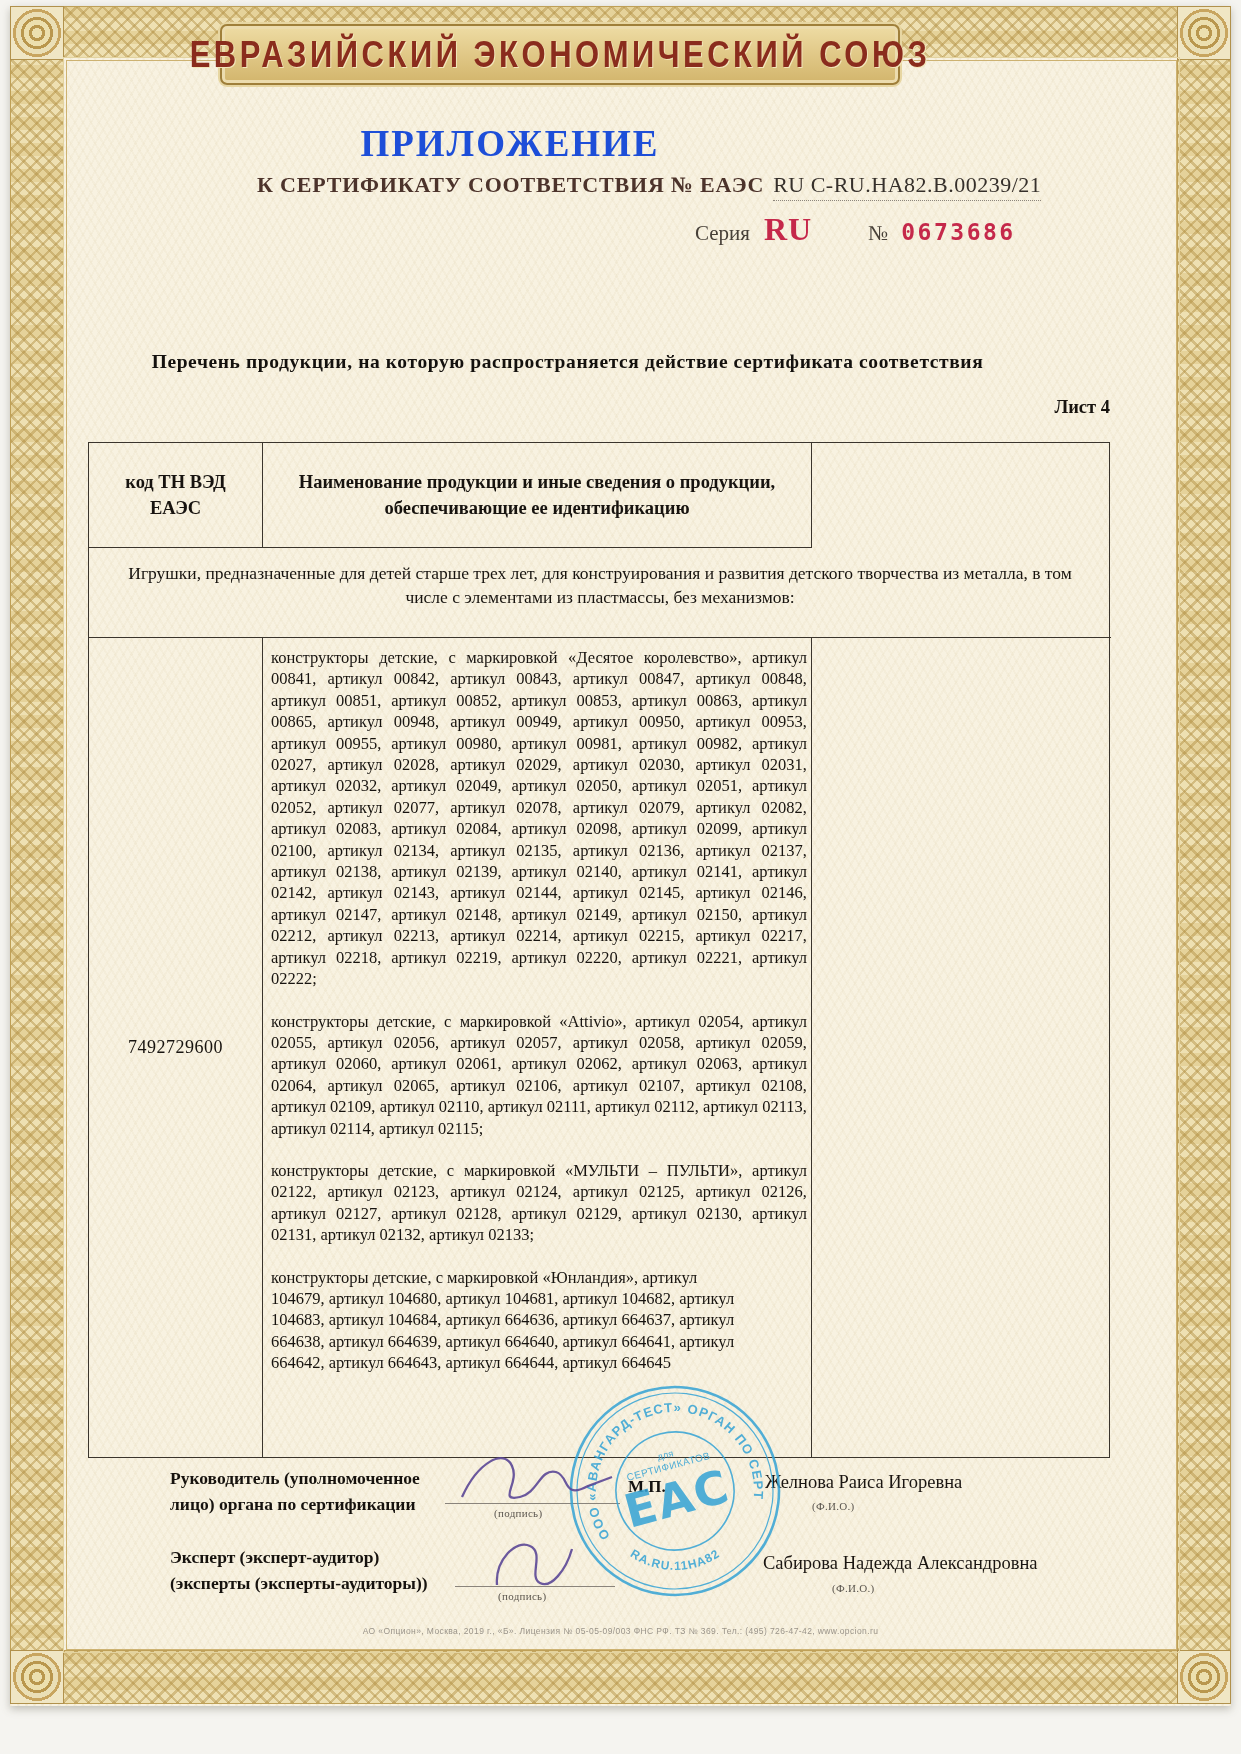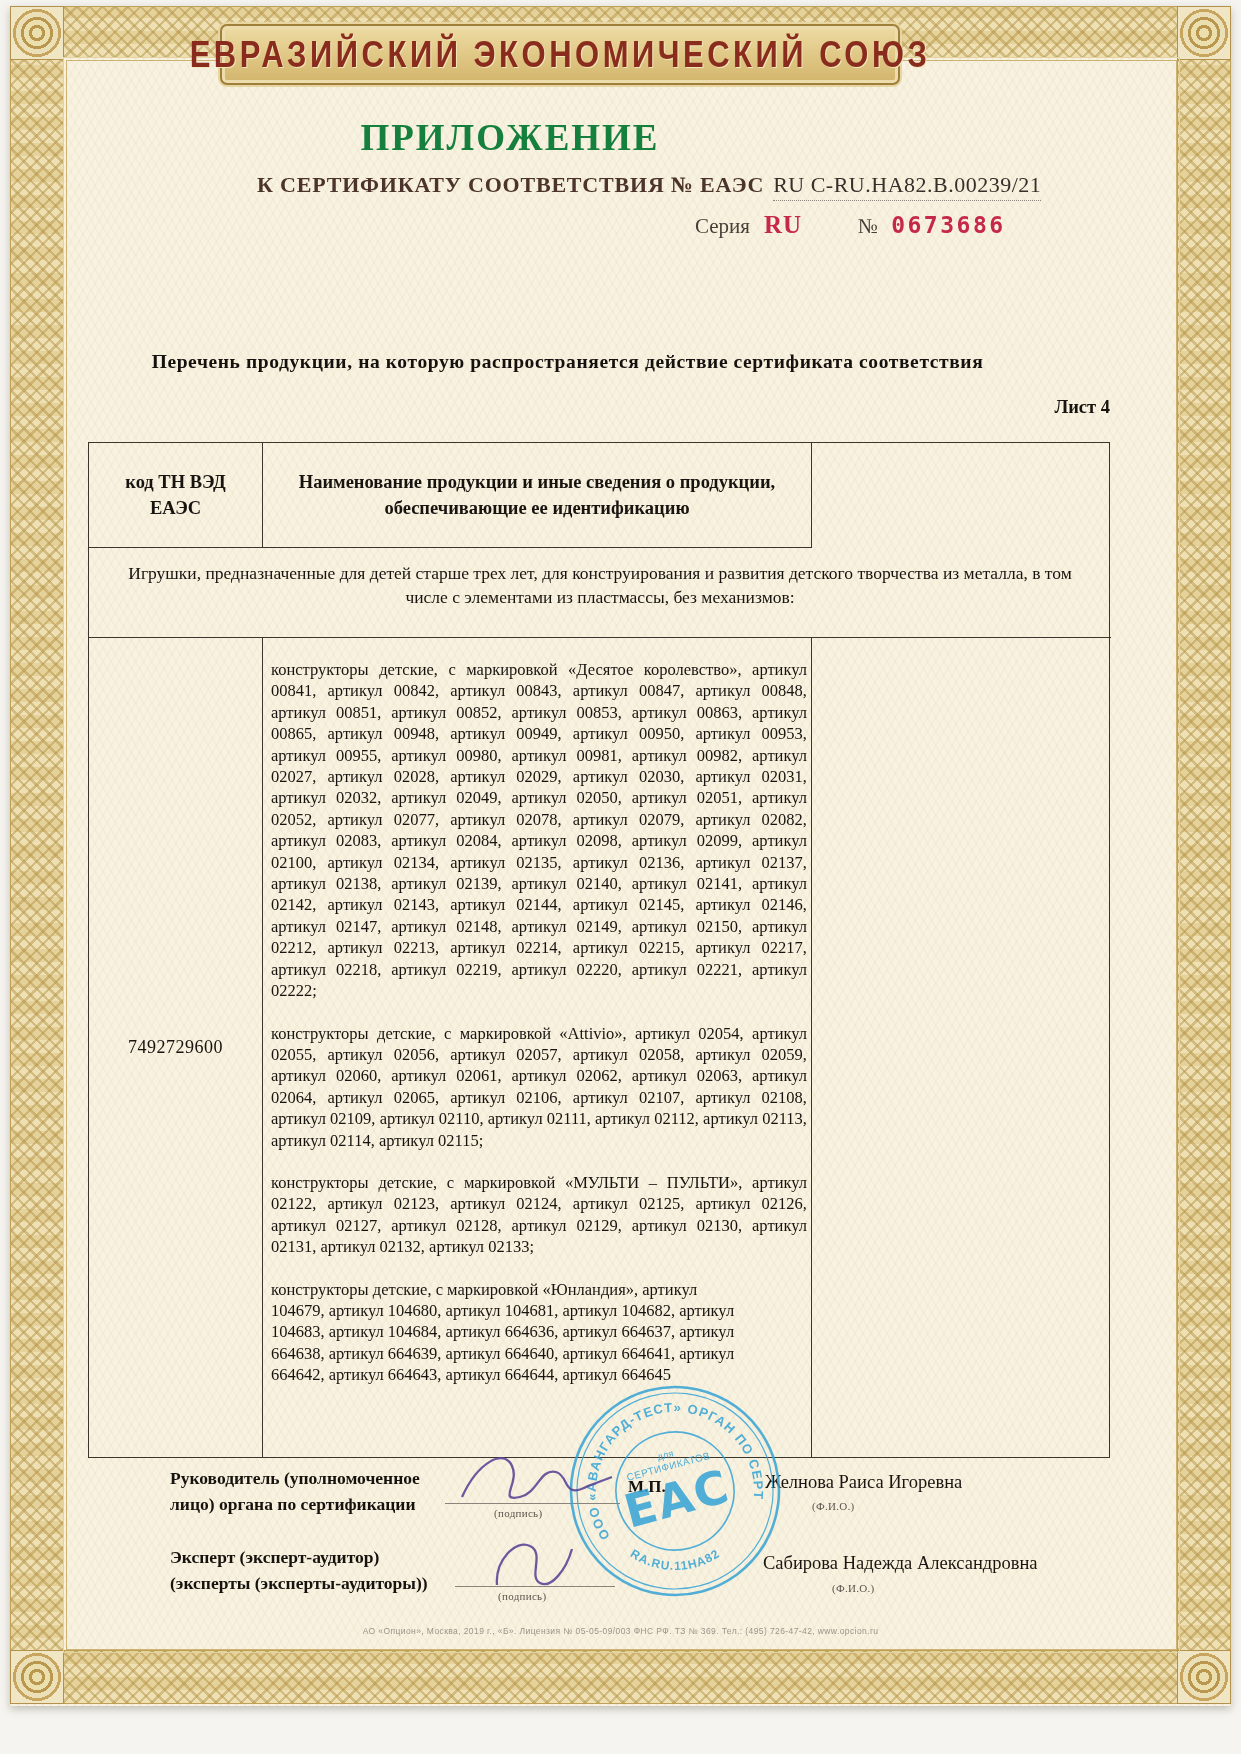--- a/index.html
+++ b/index.html
@@ -53,36 +53,36 @@
     display:flex;align-items:center;justify-content:center;z-index:3;
   }
   .banner-text{
     font-family:"Liberation Sans",sans-serif;font-weight:bold;
     font-size:31px;letter-spacing:3.5px;color:#8a2c1d;
     transform:scaleY(1.18);white-space:nowrap;
     text-shadow:1px 1px 0 #f2e6ba;
   }
   
   .doc-title{
-    position:absolute;left:250px;top:116px;width:520px;text-align:center;
-    font-size:37px;font-weight:bold;letter-spacing:2px;color:#15803d;
+    position:absolute;left:250px;top:122px;width:520px;text-align:center;
+    font-size:37px;font-weight:bold;letter-spacing:2px;color:#1d4ed8;
   }
   .subtitle-row{
     position:absolute;left:257px;top:172px;display:flex;align-items:baseline;white-space:nowrap;
   }
   .subtitle-label{font-size:22px;font-weight:bold;color:#4c332b;letter-spacing:.8px;}
   .cert-number{
     font-size:22px;color:#36302b;letter-spacing:.5px;margin-left:9px;
     border-bottom:1.5px dotted #8d867c;padding-bottom:2px;
   }
   .series-row{
     position:absolute;left:695px;top:211px;display:flex;align-items:baseline;white-space:nowrap;
   }
   .series-label{font-size:21px;color:#474038;}
-  .series-value{font-size:25px;font-weight:bold;color:#c5284a;margin-left:14px;letter-spacing:1px;}
+  .series-value{font-size:32px;font-weight:bold;color:#c5284a;margin-left:14px;letter-spacing:1px;}
   .number-sign{font-size:21px;color:#474038;margin-left:56px;}
   .blank-number{
     font-family:"DejaVu Sans Mono",monospace;font-size:23px;font-weight:bold;
     color:#c5284a;margin-left:13px;letter-spacing:2.5px;
   }
   .intro-line{
     position:absolute;left:95px;top:351px;width:945px;text-align:center;
     font-size:19.5px;font-weight:bold;color:#14110e;letter-spacing:.6px;
   }
   .sheet-number{
@@ -102,21 +102,21 @@
     display:flex;align-items:center;justify-content:center;text-align:center;
     font-weight:bold;font-size:18.5px;line-height:26px;padding:4px 12px;
   }
   .note-cell{
     grid-column:1 / span 3;
     padding:13px 26px 8px 26px;text-align:center;
     font-size:17.5px;line-height:24px;
   }
   .code-cell{display:flex;align-items:center;justify-content:center;font-size:18px;letter-spacing:.5px;}
   .desc-cell{padding:9px 4px 0 8px;font-size:16.5px;line-height:21.4px;text-align:justify;}
-  .desc-cell p{margin:12px 0 21px 0;}
+  .desc-cell p{margin:0 0 21px 0;}
   .desc-cell p.ragged{text-align:left;max-width:472px;}
   .doc-cell{
     display:flex;align-items:center;justify-content:center;text-align:center;
     font-size:18px;line-height:25.5px;padding:0 14px;
   }
   
   .role-label{position:absolute;font-size:17.5px;font-weight:bold;color:#16120e;line-height:25px;white-space:nowrap;}
   .sig-line{position:absolute;height:1px;background:#8a847c;}
   .small-caption{position:absolute;font-size:11px;color:#5a554e;letter-spacing:.3px;}
   .person-name{position:absolute;font-size:18.5px;color:#1a1511;white-space:nowrap;}

